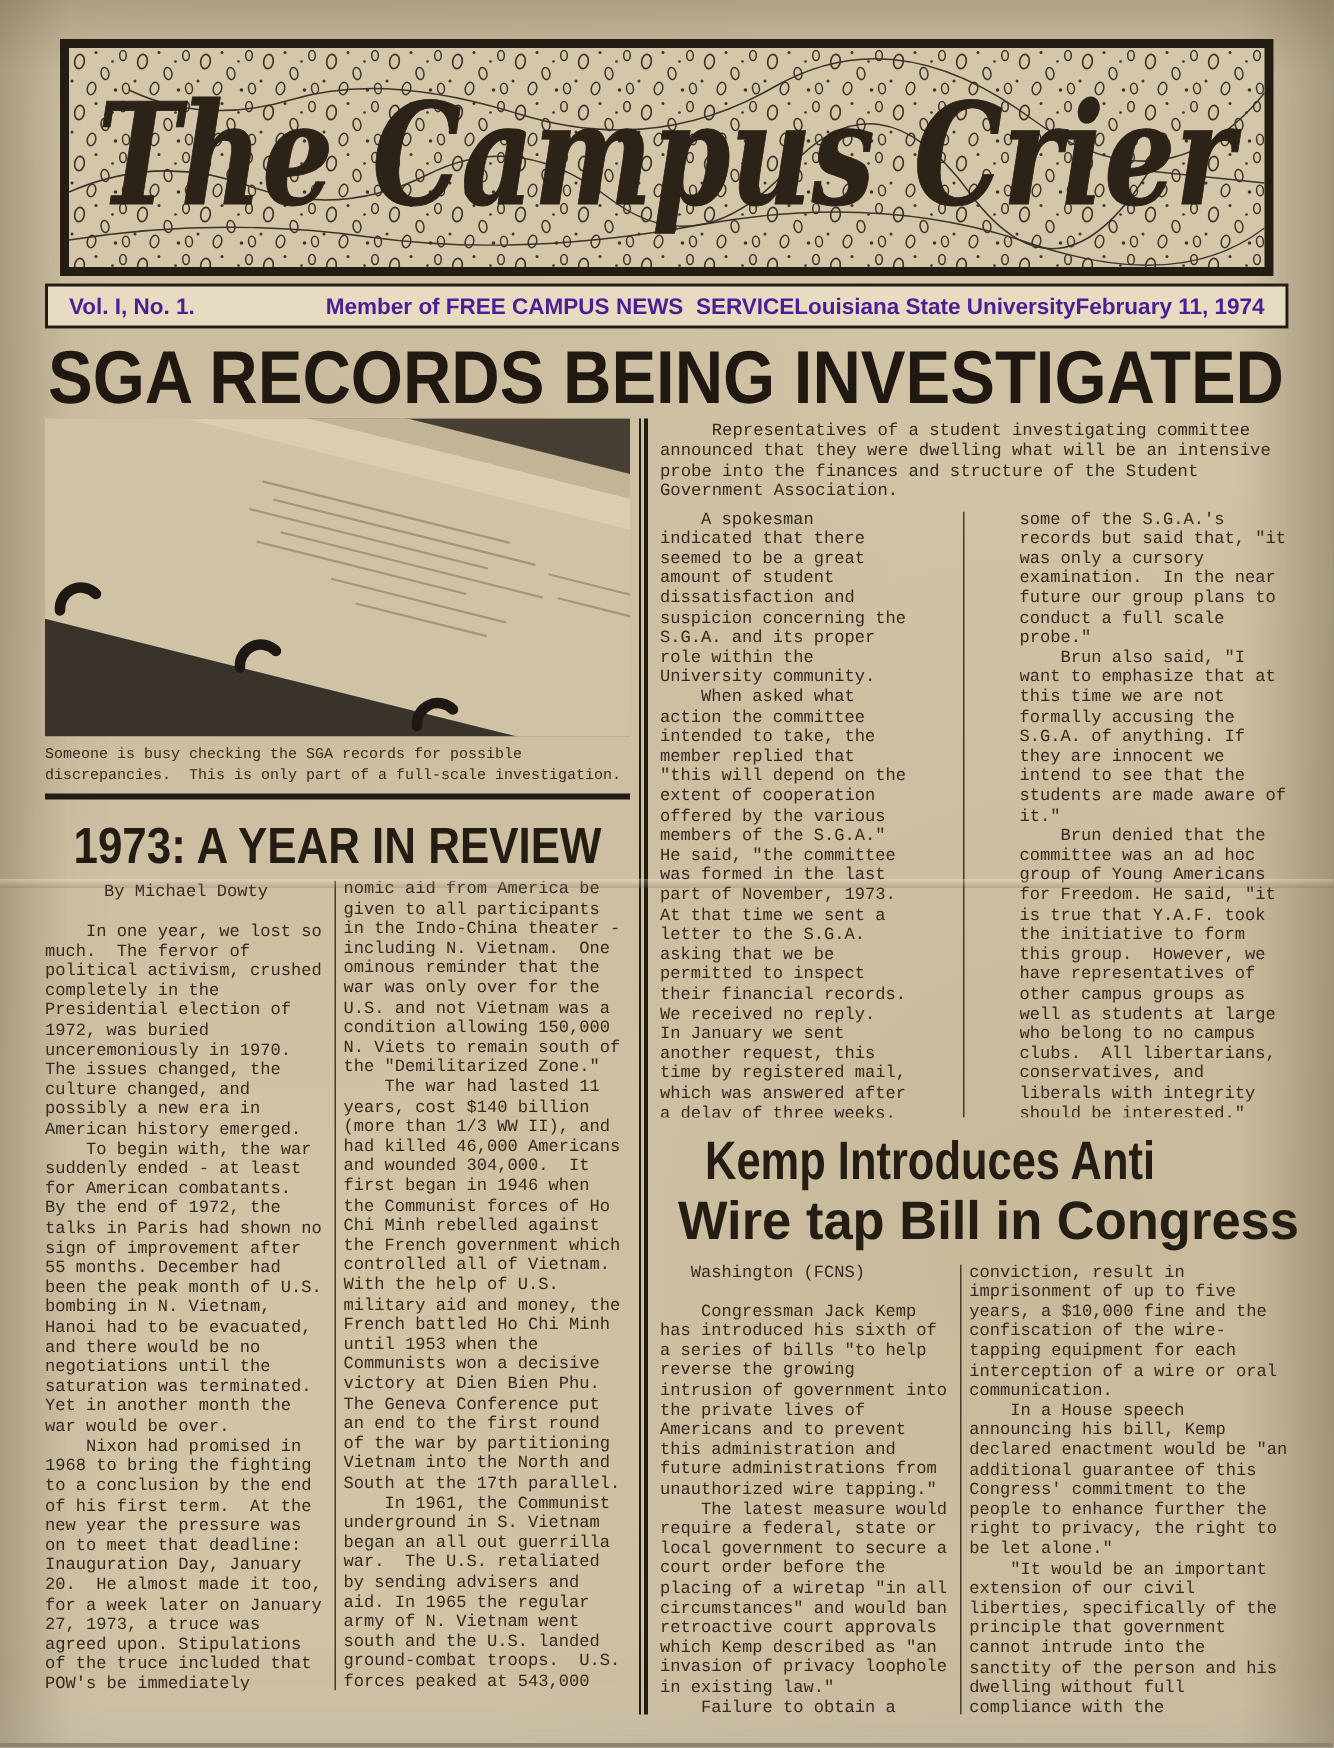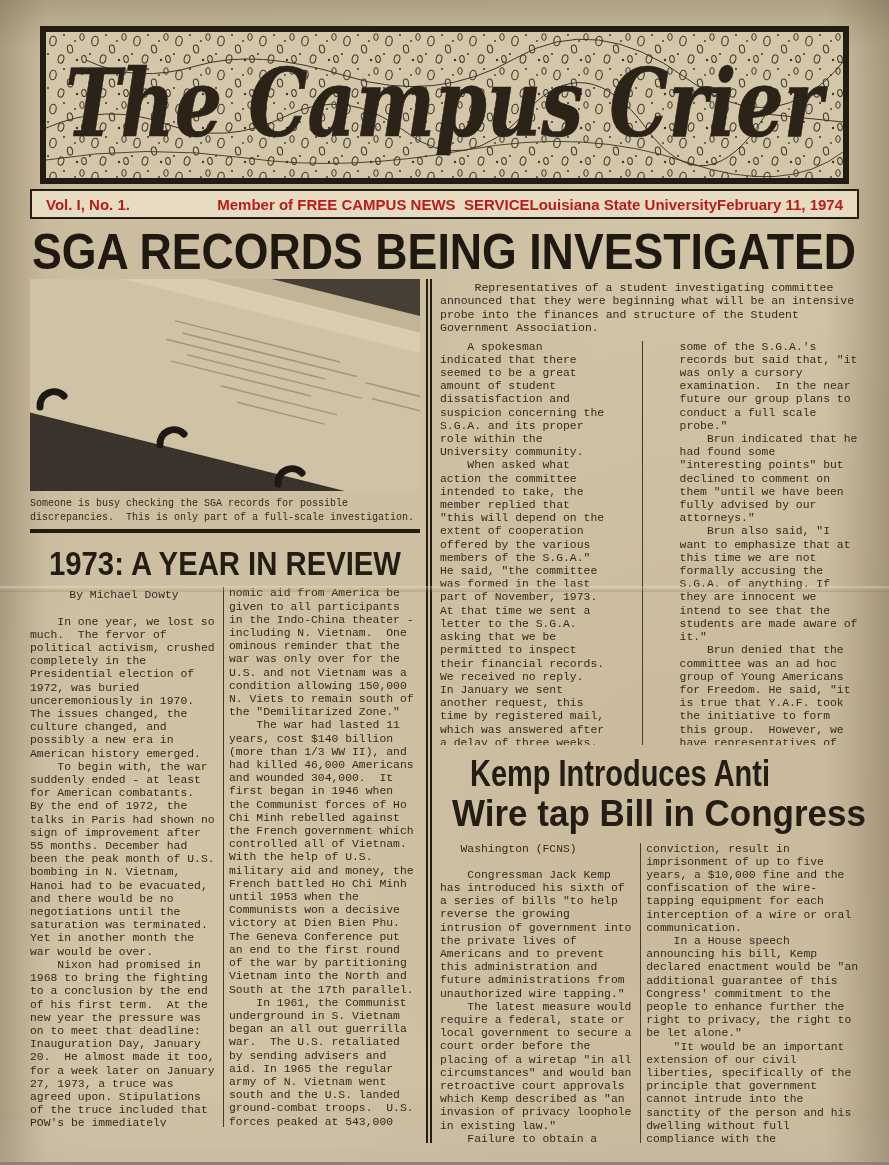--- a/index.html
+++ b/index.html
@@ -24,21 +24,21 @@
     background:linear-gradient(180deg, rgba(255,252,240,.30), rgba(96,76,44,.20));
     pointer-events:none;z-index:5;}
   
   .masthead{border:6px solid #221c13;margin:0 10px;height:146px;position:relative;background:#d4c6a9;}
   .masthead svg{display:block;width:100%;height:100%;}
   
   .infobar{
     margin-top:5px;height:30px;border:2px solid #221c13;background:#e7dcc1;
     display:flex;align-items:center;padding:0 14px;box-sizing:border-box;
     font-family:"Liberation Sans","DejaVu Sans",sans-serif;font-weight:bold;font-size:15px;
-    color:#b91c1c;white-space:pre;transform-origin:left center;
+    color:#4c1d95;white-space:pre;transform-origin:left center;
   }
   .infobar .vol{width:218px;}
   .infobar .member{width:322px;}
   .infobar .univ{width:195px;}
   .infobar .date{margin-left:auto;}
   
   .main-headline{margin-top:5px;}
   .main-headline svg{display:block;width:829px;height:52px;}
   
   .content{display:flex;margin-top:3px;}
@@ -168,34 +168,33 @@
               <p>The war had lasted 11 years, cost $140 billion (more than 1/3 WW II), and had killed 46,000 Americans and wounded 304,000.  It first began in 1946 when the Communist forces of Ho Chi Minh rebelled against the French government which controlled all of Vietnam.  With the help of U.S. military aid and money, the French battled Ho Chi Minh until 1953 when the Communists won a decisive victory at Dien Bien Phu.  The Geneva Conference put an end to the first round of the war by partitioning Vietnam into the North and South at the 17th parallel.</p>
               <p>In 1961, the Communist underground in S. Vietnam began an all out guerrilla war.  The U.S. retaliated by sending advisers and aid. In 1965 the regular army of N. Vietnam went south and the U.S. landed ground-combat troops.  U.S. forces peaked at 543,000 men, then</p>
             </div>
         </div>
       </div>
     </div>
 
     <div class="vdivider"></div>
 
     <div class="right-region">
-      <p class="intro">Representatives of a student investigating committee announced that they were beginning what will be an intensive probe into the finances and structure of the Student Government Association.</p>
+      <p class="intro">Representatives of a student investigating committee announced that they were dwelling what will be an intensive probe into the finances and structure of the Student Government Association.</p>
 
       <div class="cols lead-cols">
         <div class="col lead-col1">
           <div class="coltext">
               <p>A spokesman indicated that there seemed to be a great amount of student dissatisfaction and suspicion concerning the S.G.A. and its proper role within the University community.</p>
               <p>When asked what action the committee intended to take, the member replied that "this will depend on the extent of cooperation offered by the various members of the S.G.A."  He said, "the committee was formed in the last part of November, 1973.  At that time we sent a letter to the S.G.A. asking that we be permitted to inspect their financial records.  We received no reply.  In January we sent another request, this time by registered mail, which was answered after a delay of three weeks.  Subsequent to this reply, Roy Brun made an initial examination of assembly bills and financial expenditures."</p>
             </div>
         </div>
         <div class="colrule"></div>
         <div class="col cont lead-col2">
           <div class="coltext">
               <p>some of the S.G.A.'s records but said that, "it was only a cursory examination.  In the near future our group plans to conduct a full scale probe."</p>
-              <p>Brun indicated that he had found some "interesting points" but declined to comment on them "until we have been fully advised by our attorneys."</p>
               <p>Brun also said, "I want to emphasize that at this time we are not formally accusing the S.G.A. of anything. If they are innocent we intend to see that the students are made aware of it."</p>
               <p>Brun denied that the committee was an ad hoc group of Young Americans for Freedom. He said, "it is true that Y.A.F. took the initiative to form this group.  However, we have representatives of other campus groups as well as students at large who belong to no campus clubs.  All libertarians, conservatives, and liberals with integrity should be interested."</p>
             </div>
         </div>
       </div>
 
       <div class="kemp-head">
         <svg viewBox="0 0 433 84">
           <text x="30" y="33" textLength="300" lengthAdjust="spacingAndGlyphs" font-family="Liberation Sans, DejaVu Sans, sans-serif" font-weight="bold" font-size="36" fill="#241d13">Kemp Introduces Anti</text>
           <text x="12" y="73" textLength="414" lengthAdjust="spacingAndGlyphs" font-family="Liberation Sans, DejaVu Sans, sans-serif" font-weight="bold" font-size="36" fill="#241d13">Wire tap Bill in Congress</text>

